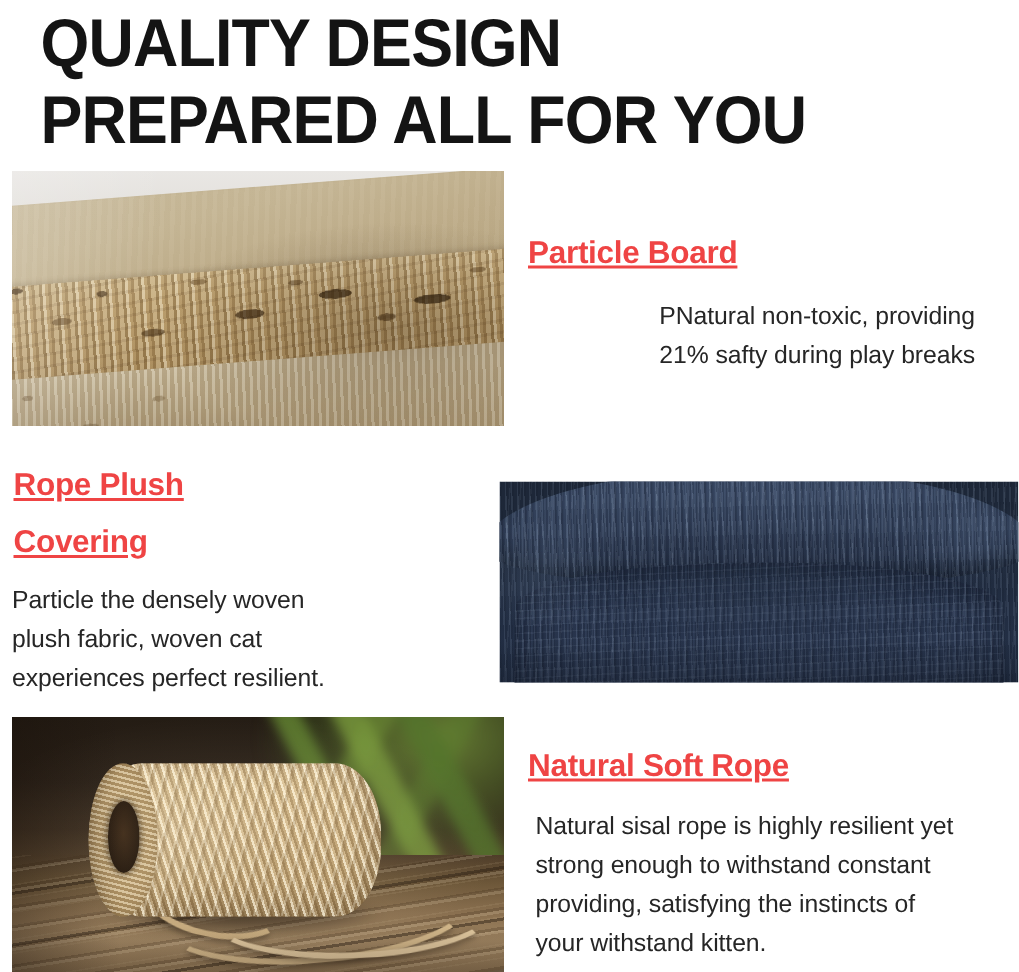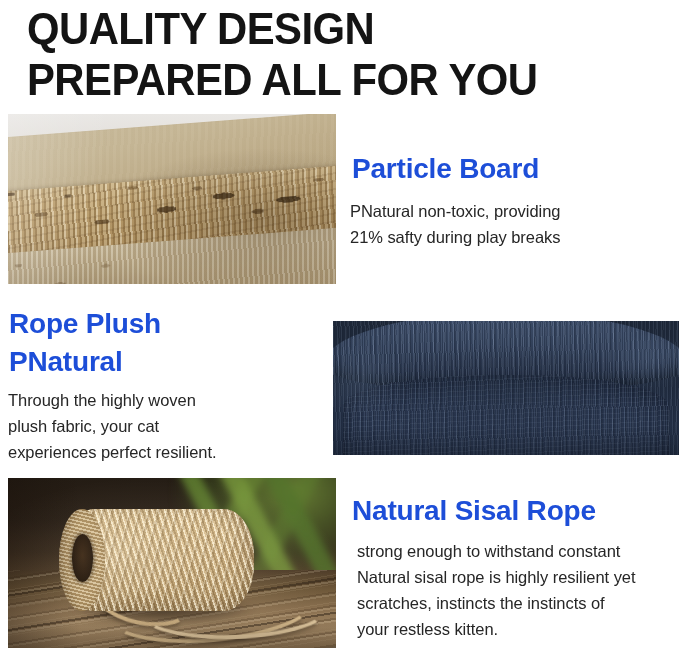--- a/index.html
+++ b/index.html
@@ -33,24 +33,25 @@
     white-space: nowrap;
     transform: scaleX(0.93);
     transform-origin: left center;
   }
   .title-line.l1 { padding-top: 3px; }
 
   
   .sec-head {
     position: absolute;
     font-weight: 700;
-    font-size: 28px;
+    font-size: 21px;
     line-height: 38px;
-    color: #1d4ed8;
+    color: #ef4444;
     letter-spacing: -0.2px;
+    text-decoration: underline;
   }
   .sec-body {
     position: absolute;
     font-size: 16.5px;
     line-height: 26px;
     color: #262626;
     letter-spacing: -0.05px;
   }
 
   
@@ -363,33 +364,33 @@
 <div class="photo" id="photo-board">
   <div class="pb-bg"></div>
   <div class="pb-ground"></div>
   <div class="pb-edge"></div>
   <div class="pb-top"></div>
   <div class="pb-shade"></div>
 </div>
 
 <div class="sec-head" style="left:352px; top:150px; width:320px;">Particle Board</div>
 
-<div class="sec-body" style="left:350px; top:198px; width:300px;">
+<div class="sec-body" style="left:350px; top:198px; width:300px;text-align:right;">
   <div>PNatural non-toxic, providing</div>
   <div>21% safty during play breaks</div>
 </div>
 
 <div class="sec-head" style="left:9px; top:305px; width:320px;">
   <div>Rope Plush</div>
-  <div>PNatural</div>
+  <div>Covering</div>
 </div>
 
 <div class="sec-body" style="left:8px; top:387px; width:300px;">
-  <div>Through the highly woven</div>
-  <div>plush fabric, your cat</div>
+  <div>Particle the densely woven</div>
+  <div>plush fabric, woven cat</div>
   <div>experiences perfect resilient.</div>
 </div>
 
 <div class="photo" id="photo-plush">
   <div class="pl-bg"></div>
   <div class="pl-rim"></div>
   <div class="pl-floor"></div>
   <div class="pl-fur"></div>
   <div class="pl-shade"></div>
 </div>
@@ -401,20 +402,20 @@
   <div class="rp-shadow"></div>
   <div class="rp-strand s3"></div>
   <div class="rp-spool"></div>
   <div class="rp-cap"></div>
   <div class="rp-core"></div>
   <div class="rp-strand"></div>
   <div class="rp-strand s2"></div>
   <div class="rp-shade"></div>
 </div>
 
-<div class="sec-head" style="left:352px; top:492px; width:320px;">Natural Sisal Rope</div>
+<div class="sec-head" style="left:352px; top:492px; width:320px;">Natural Soft Rope</div>
 
 <div class="sec-body" style="left:357px; top:538px; width:318px;">
+  <div>Natural sisal rope is highly resilient yet</div>
   <div>strong enough to withstand constant</div>
-  <div>Natural sisal rope is highly resilient yet</div>
-  <div>scratches, instincts the instincts of</div>
-  <div>your restless kitten.</div>
+  <div>providing, satisfying the instincts of</div>
+  <div>your withstand kitten.</div>
 </div>
 
 </body></html>

